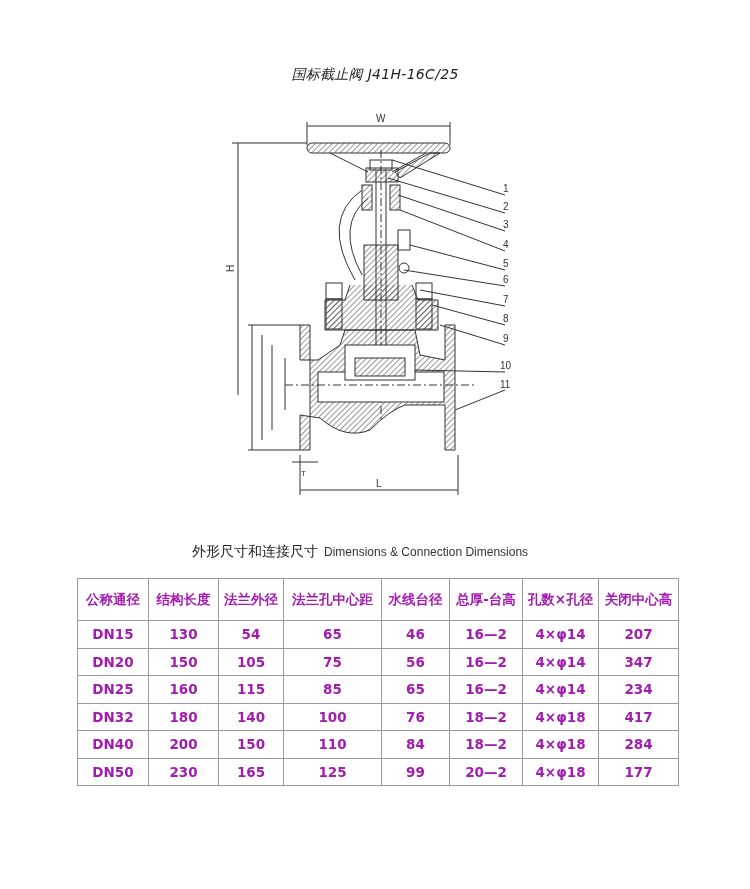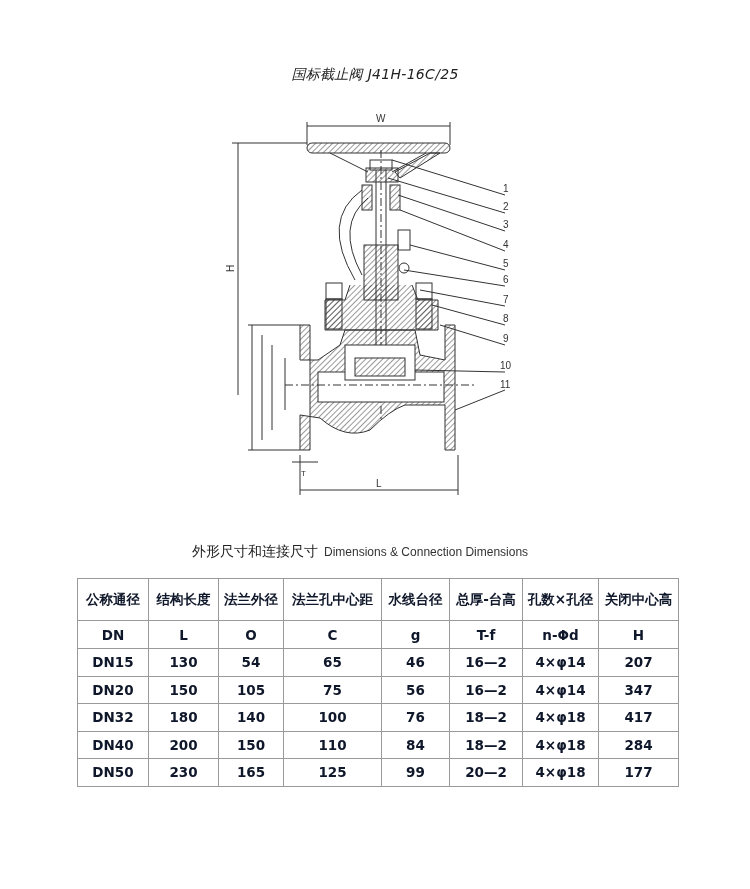--- a/index.html
+++ b/index.html
@@ -1,21 +1,21 @@
 <!DOCTYPE html>
 <html><head>
 <meta charset="utf-8">
 <style>
   html, body { margin:0; padding:0; background:#ffffff; }
   body { width:750px; height:889px; position:relative; overflow:hidden; font-family:"DejaVu Sans", sans-serif; color:#222; }
   .title { position:absolute; left:0; width:750px; top:66px; text-align:center; font-size:14px; color:#222; letter-spacing:0.3px;font-style:italic; }
   .drawing { position:absolute; left:200px; top:105px; width:360px; height:400px; }
   .subtitle { position:absolute; left:192px; top:543px; font-size:14px; color:#222; white-space:nowrap; }
   .subtitle .en { font-family:"Liberation Sans", sans-serif; font-size:12px; color:#333; margin-left:6px; }
-  table.spec { position:absolute; left:77px; top:578px; border-collapse:collapse; font-family:"DejaVu Sans", sans-serif; font-weight:bold; color:#0f172a; }
+  table.spec { position:absolute; left:77px; top:578px; border-collapse:collapse; font-family:"DejaVu Sans", sans-serif; font-weight:bold; color:#a21caf; }
   table.spec td, table.spec th { border:1px solid #9a9a9a; text-align:center; padding:0; font-size:13.5px; }
   table.spec th { height:41px; font-size:13.5px; font-weight:bold; white-space:nowrap; }
   table.spec tr.sym td { height:27px; }
   table.spec tr.row td { height:26.5px; }
   table.spec { border:1px solid #7a7a7a; }
 </style>
 </head>
 <body>
 
 <div class="title">国标截止阀 J41H-16C/25</div>
@@ -131,30 +131,20 @@
       <tr>
     <th>公称通径</th>
     <th>结构长度</th>
     <th>法兰外径</th>
     <th>法兰孔中心距</th>
     <th>水线台径</th>
     <th>总厚-台高</th>
     <th>孔数×孔径</th>
     <th>关闭中心高</th>
   </tr>
-  <tr class="sym">
-    <td>DN</td>
-    <td>L</td>
-    <td>O</td>
-    <td>C</td>
-    <td>g</td>
-    <td>T-f</td>
-    <td>n-Φd</td>
-    <td>H</td>
-  </tr>
   <tr class="row">
     <td>DN15</td>
     <td>130</td>
     <td>54</td>
     <td>65</td>
     <td>46</td>
     <td>16—2</td>
     <td>4×φ14</td>
     <td>207</td>
   </tr>
@@ -162,20 +152,30 @@
     <td>DN20</td>
     <td>150</td>
     <td>105</td>
     <td>75</td>
     <td>56</td>
     <td>16—2</td>
     <td>4×φ14</td>
     <td>347</td>
   </tr>
   <tr class="row">
+    <td>DN25</td>
+    <td>160</td>
+    <td>115</td>
+    <td>85</td>
+    <td>65</td>
+    <td>16—2</td>
+    <td>4×φ14</td>
+    <td>234</td>
+  </tr>
+  <tr class="row">
     <td>DN32</td>
     <td>180</td>
     <td>140</td>
     <td>100</td>
     <td>76</td>
     <td>18—2</td>
     <td>4×φ18</td>
     <td>417</td>
   </tr>
   <tr class="row">

